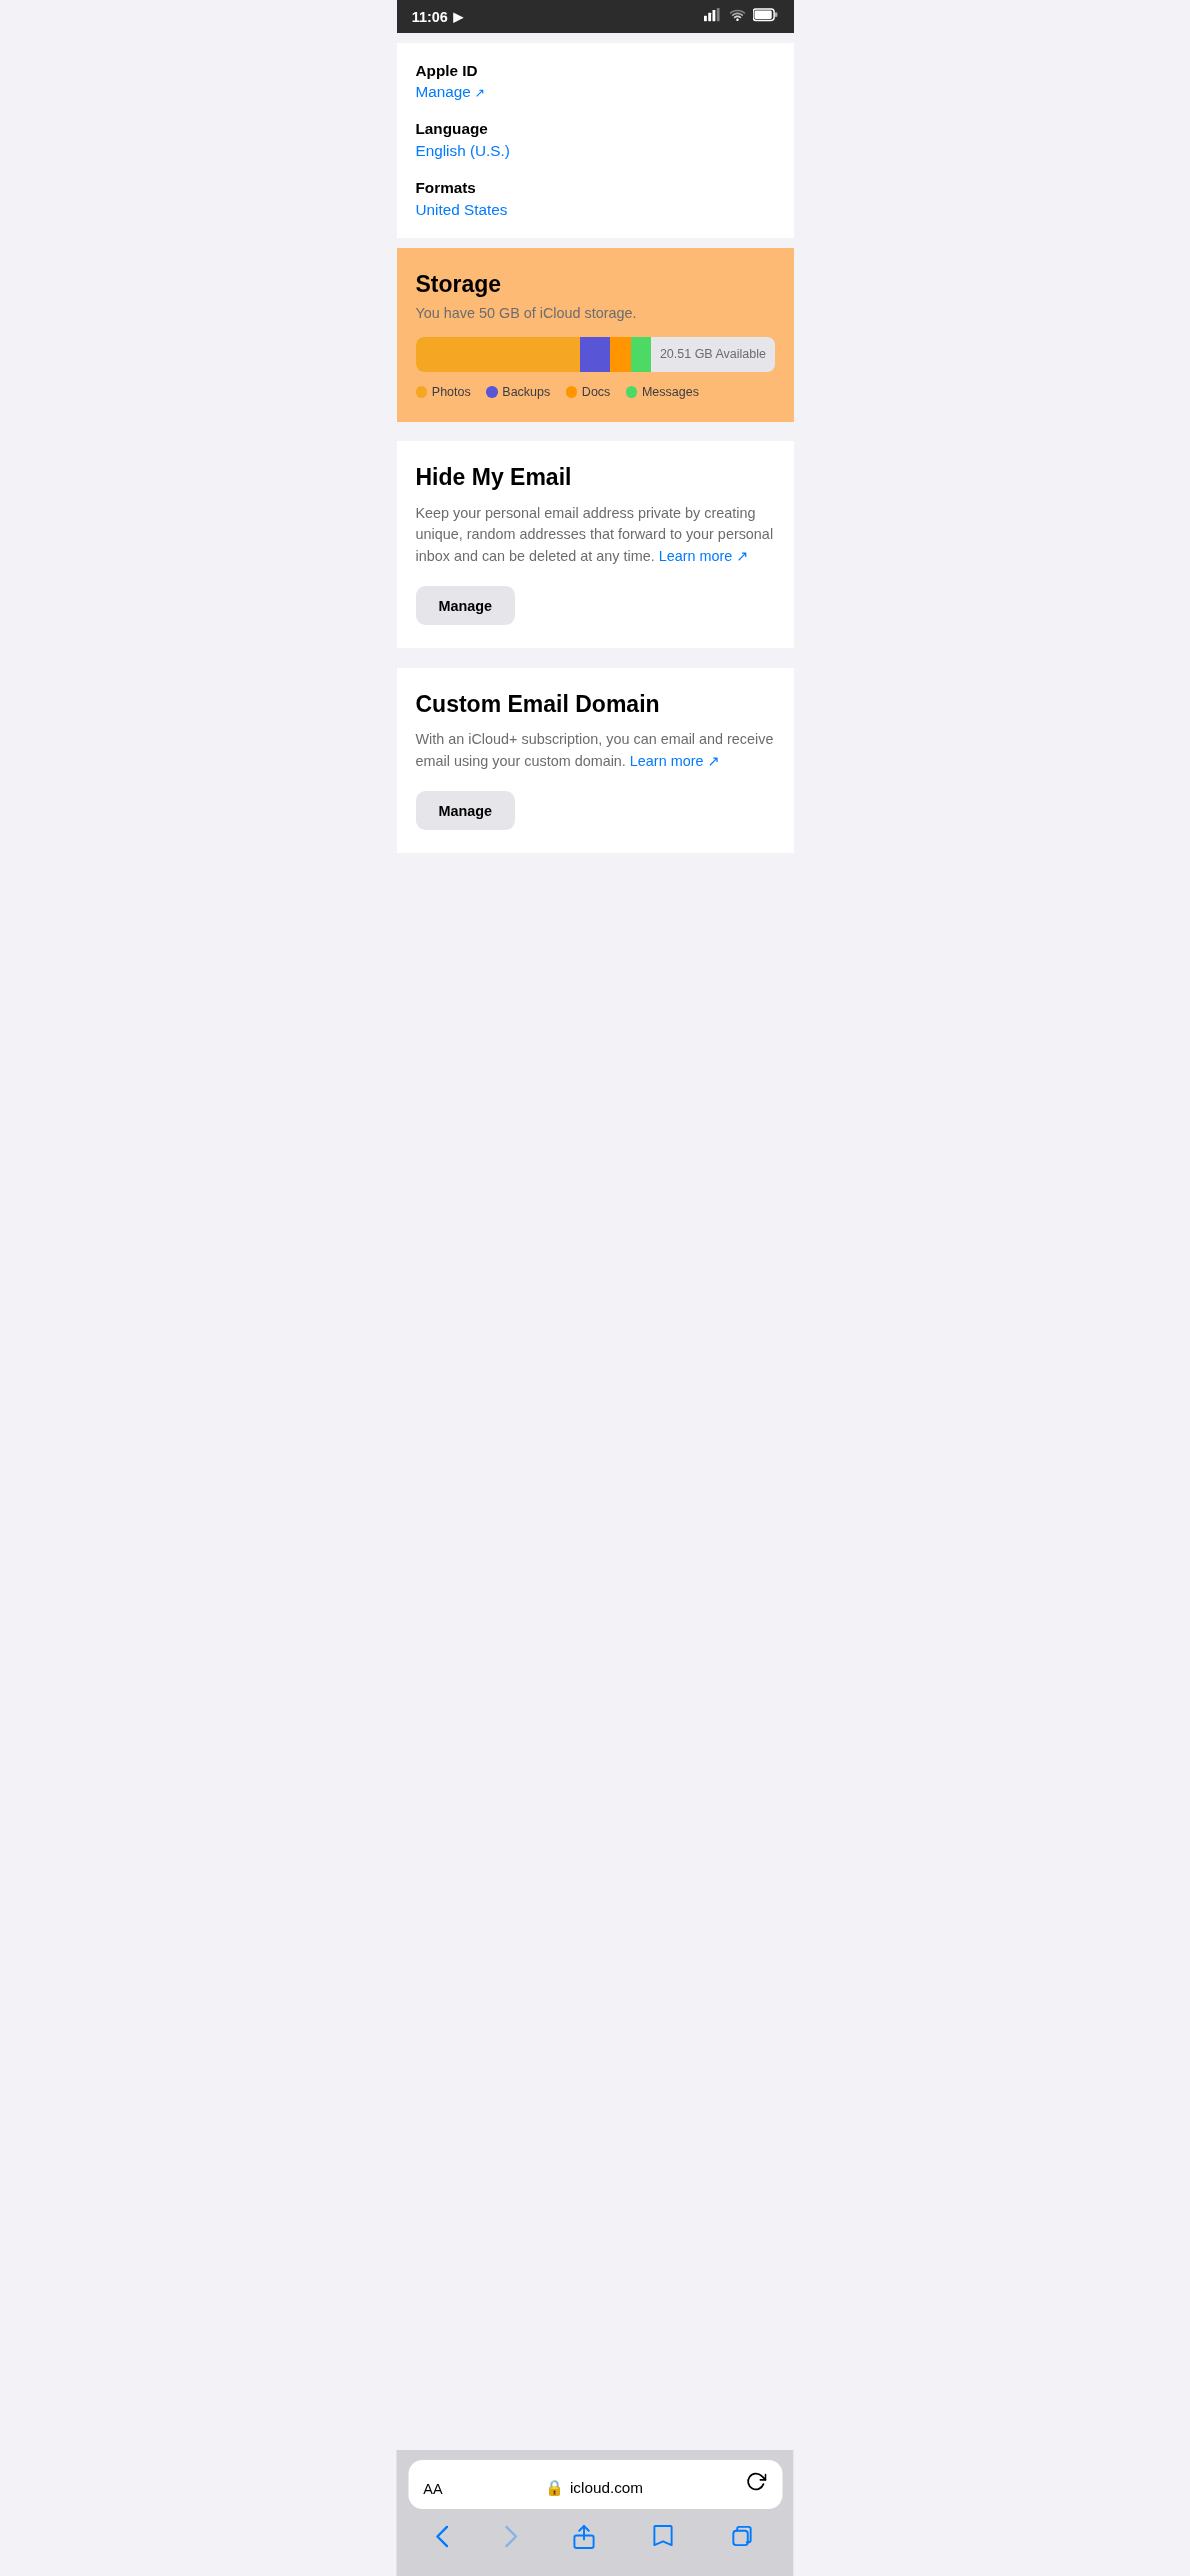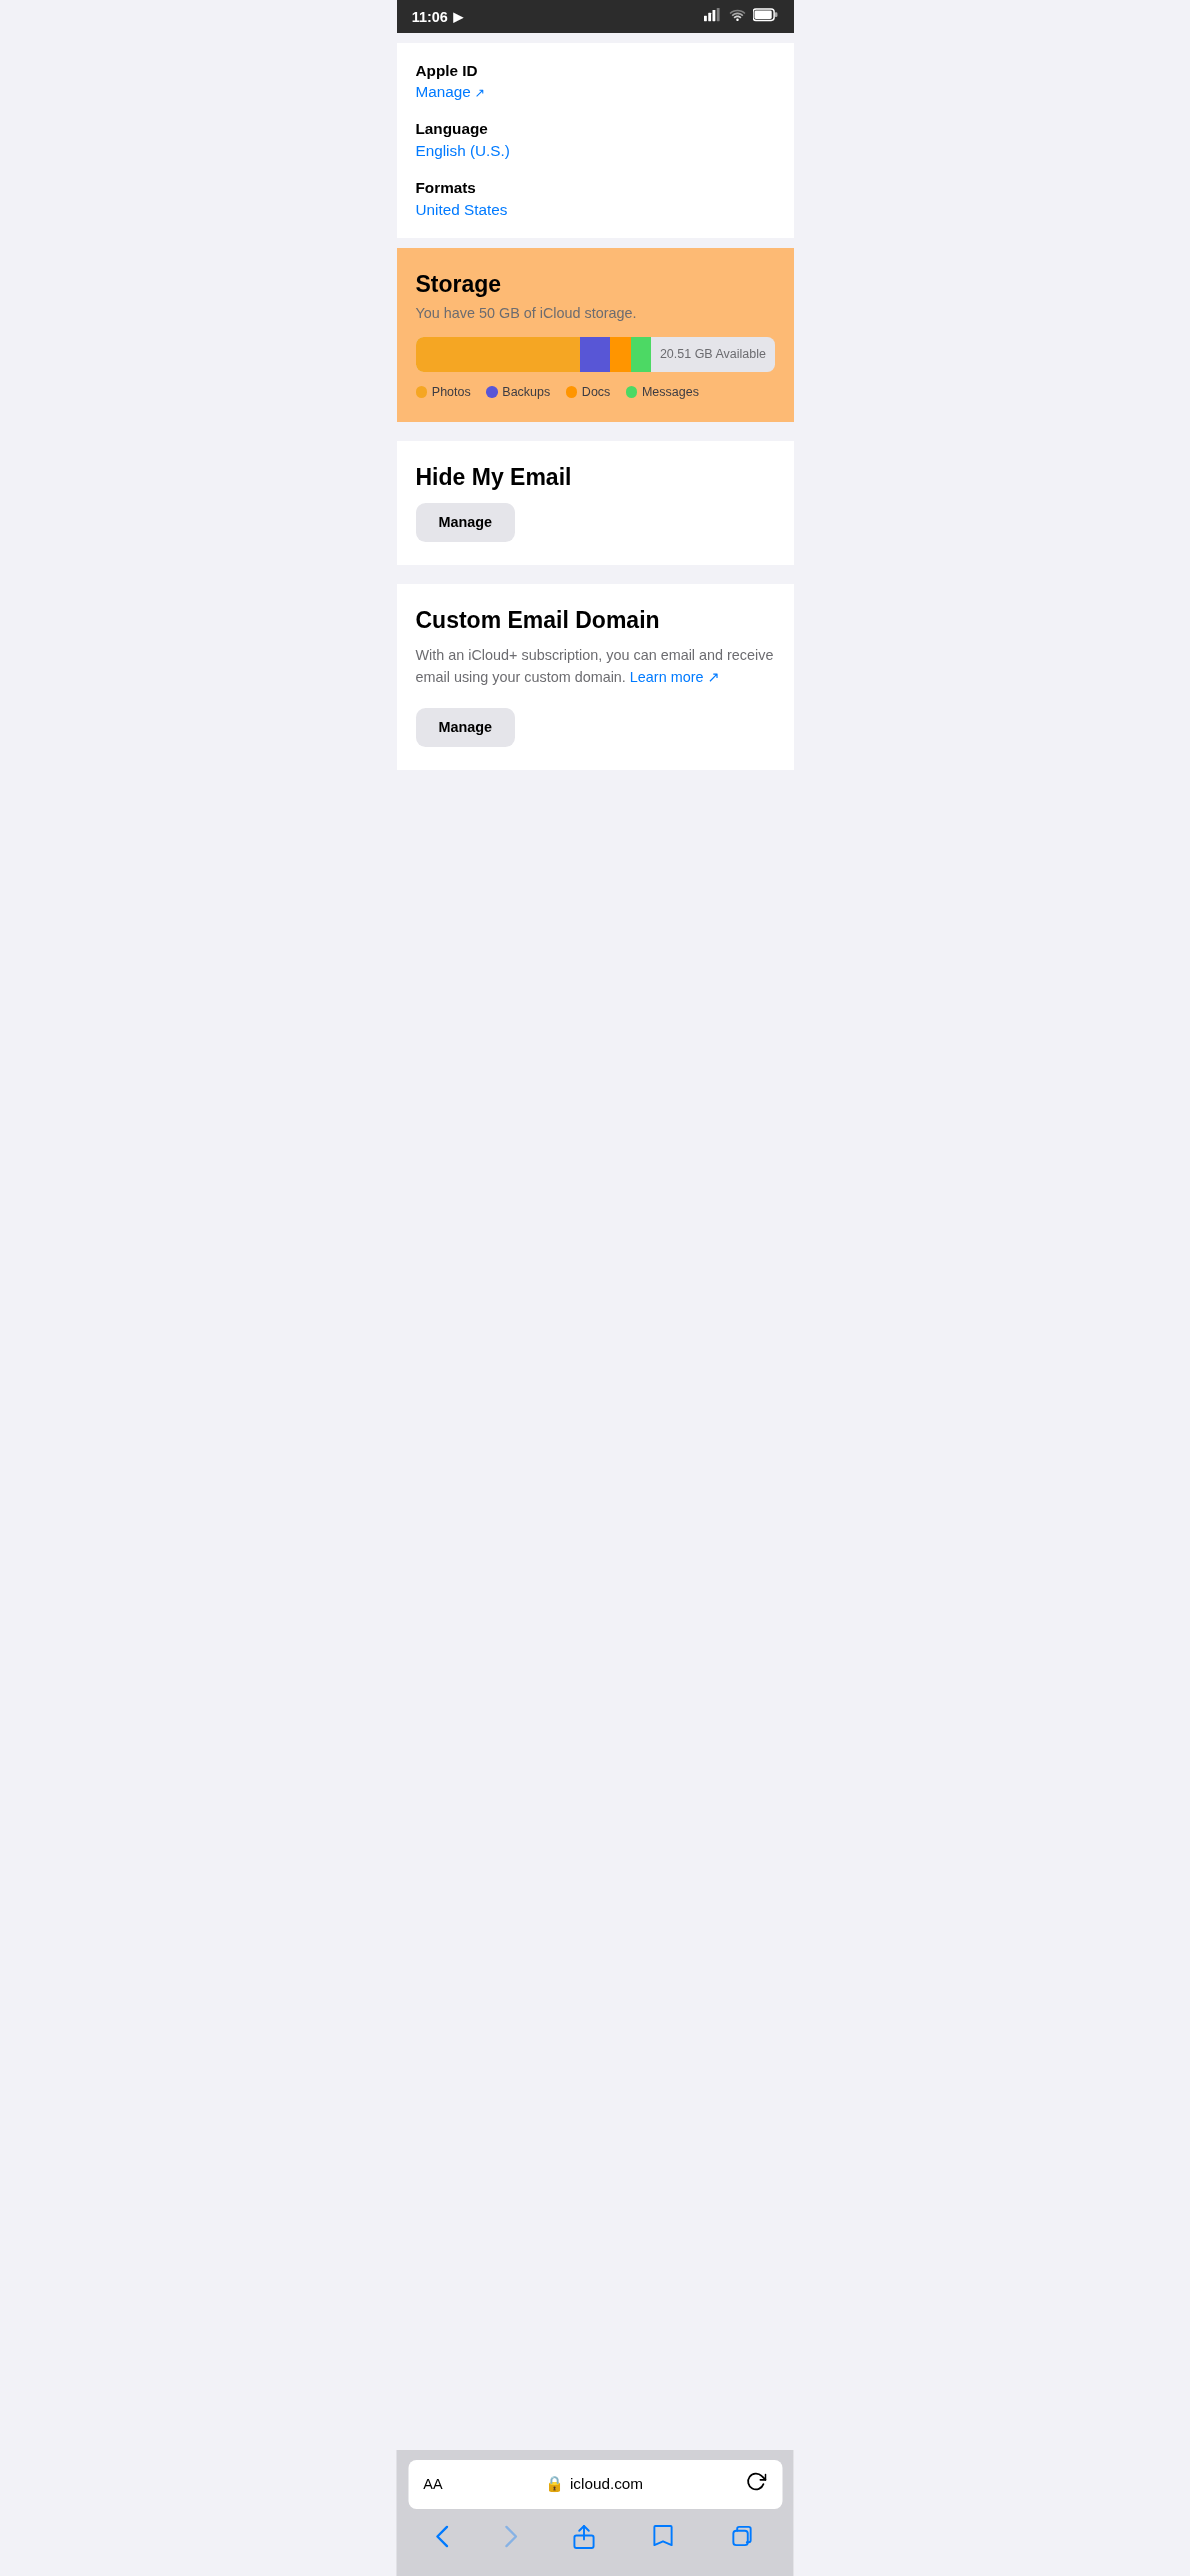--- a/index.html
+++ b/index.html
@@ -207,24 +207,24 @@
       padding: 9.6px 11.5px 7.7px 11.5px;
       position: fixed;
       bottom: 0;
       left: 50%;
       transform: translateX(-50%);
       width: 397px;
     }
 
     .url-bar {
       background: white;
-      border-radius: 8px;
+      border-radius: 14px;
       padding: 11.5px 15.3px;
       display: flex;
-      align-items: center;
+      align-items: flex-end;
       justify-content: space-between;
       margin-bottom: 7.7px;
     }
 
     .url-bar-aa {
       font-size: 14.4px;
       font-weight: 500;
       color: #000;
       cursor: pointer;
     }
@@ -362,20 +362,28 @@
       <div class="legend-dot" style="background:#4cd964;"></div>
       <span>Messages</span>
     </div>
   </div>
 </div>
 
 <div class="section-spacer"></div>
 
 <div class="section hide-email-section">
   <div class="section-title">Hide My Email</div>
+  <div class="section-description">
+    <span>Keep your personal email address private by creating unique, random addresses that forward to your personal inbox and can be deleted at any time.</span>
+    <span> </span>
+    <a class="description-link">
+      <span>Learn more</span>
+      <span> ↗</span>
+    </a>
+  </div>
   <button class="manage-button">Manage</button>
 </div>
 
 <div class="section-spacer"></div>
 
 <div class="section custom-domain-section">
   <div class="section-title">Custom Email Domain</div>
   <div class="section-description">
     <span>With an iCloud+ subscription, you can email and receive email using your custom domain.</span>
     <span> </span>

